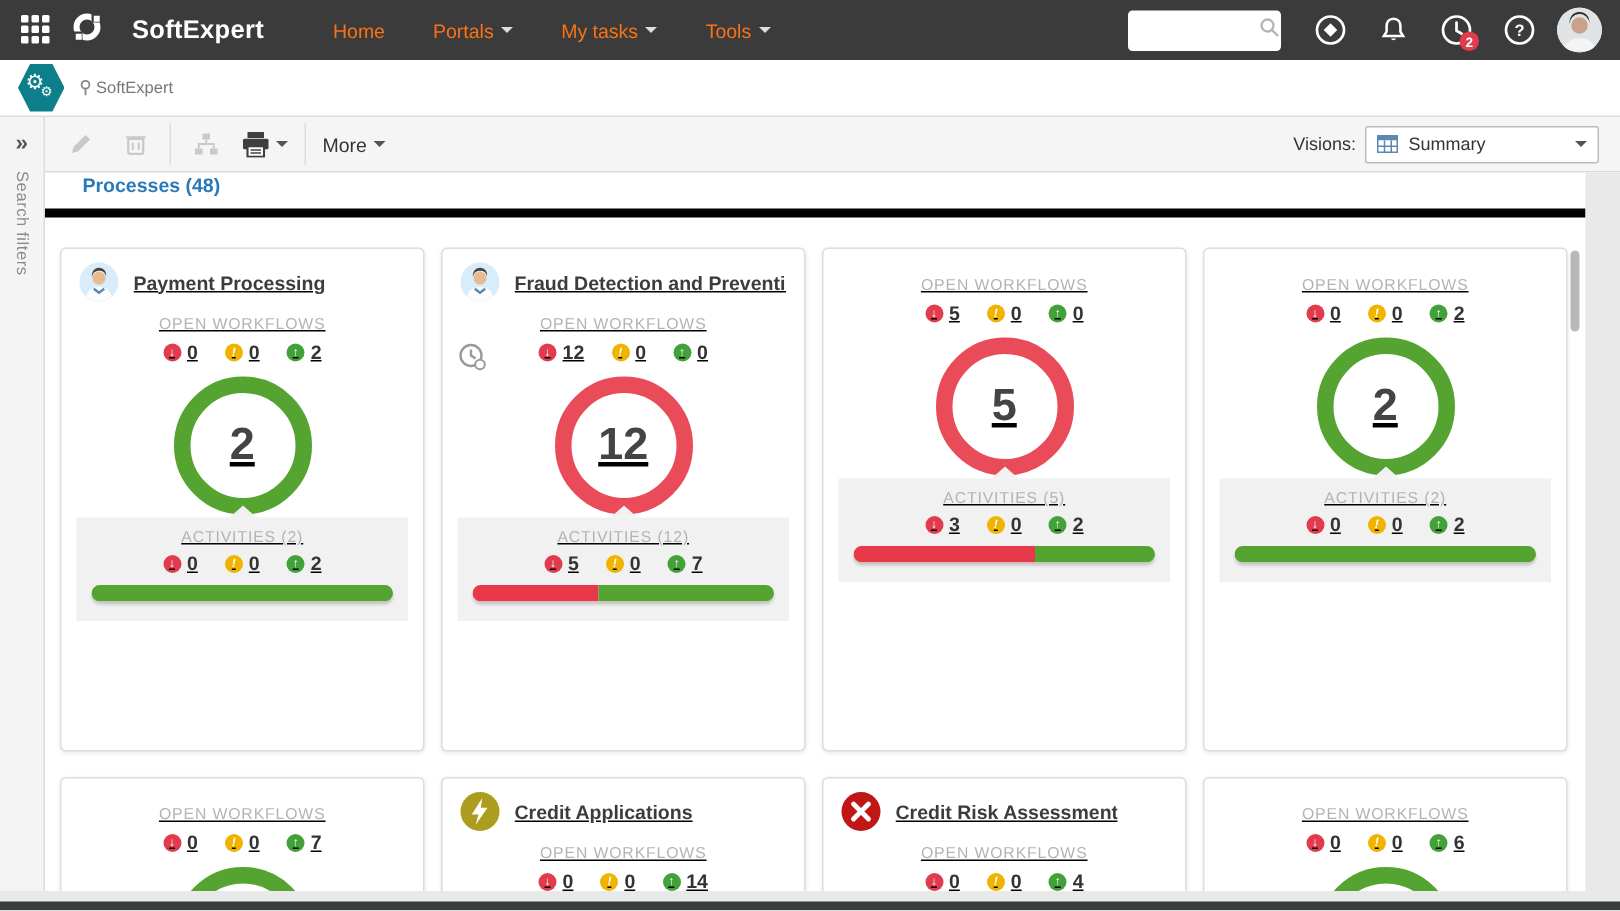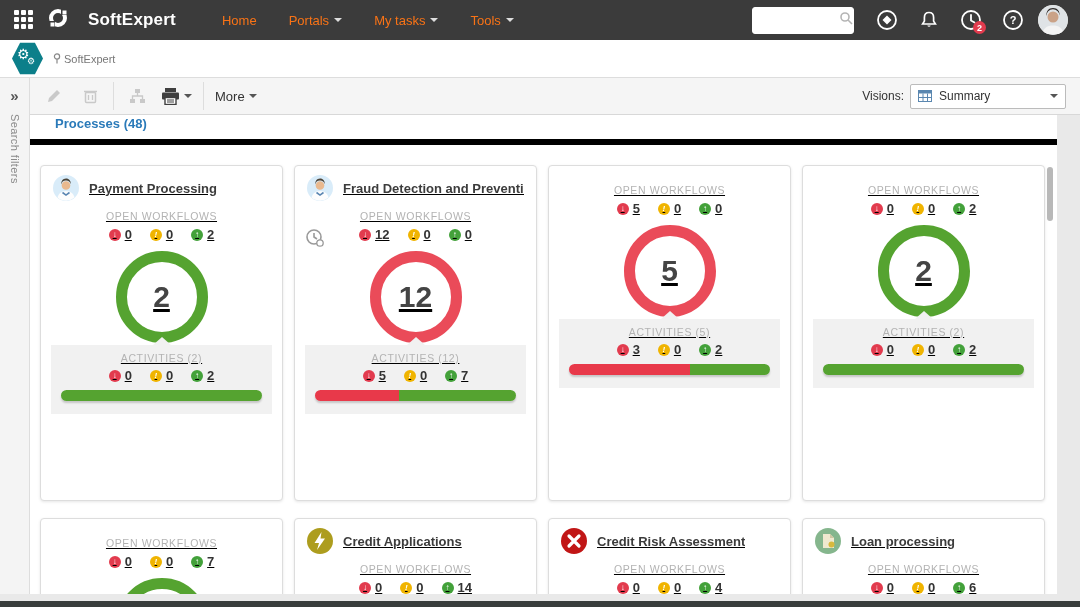--- a/index.html
+++ b/index.html
@@ -529,30 +529,20 @@
                     <b class="cnum">4</b>
                   </span>
                 </div>
 
     <div class="donut" style="border-color: rgb(85, 163, 48);">
       <span class="donut-num">4</span>
     </div>
 
   </div>
               <div class="card">
-    <div class="card-head">
-      <span class="avatar" style="background: rgb(133, 182, 141);">
-                    <svg width="26" height="26" viewBox="0 0 26 26">
-                      <path d="M8 6h7l4 4v10H8z" fill="#efe9cf"></path>
-                      <path d="M15 6l4 4h-4z" fill="#cfc6a0"></path>
-                      <circle cx="16.5" cy="16.5" r="3" fill="#d8b93c"></circle>
-                    </svg>
-                  </span>
-      <span class="card-title">Loan processing</span>
-    </div>
     <div class="ow-label">OPEN WORKFLOWS</div>
     <div class="counts ow-counts">
                   <span class="cgroup">
                     <i class="si" style="background: rgb(226, 59, 78);">↓</i>
                     <b class="cnum">0</b>
                   </span>
                   <span class="cgroup">
                     <i class="si" style="background: rgb(240, 180, 0);">!</i>
                     <b class="cnum">0</b>
                   </span>

